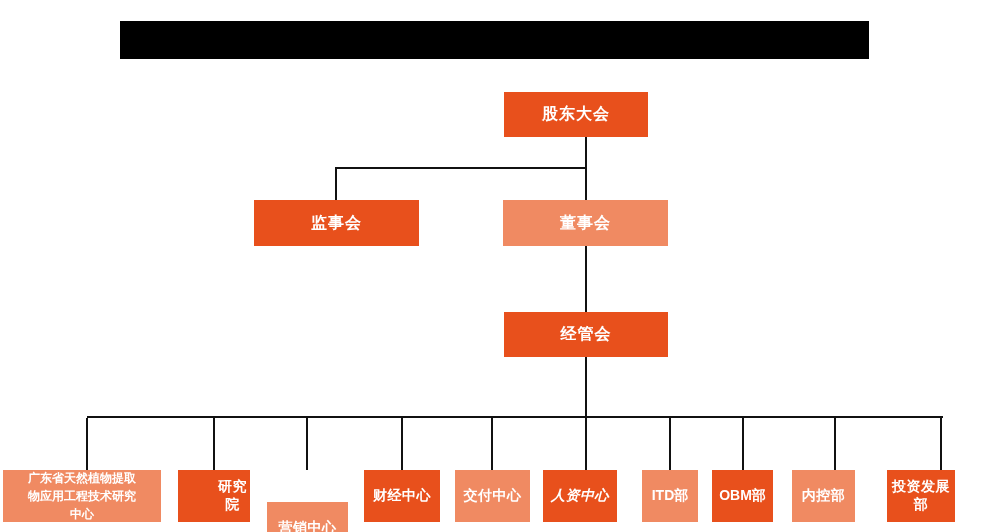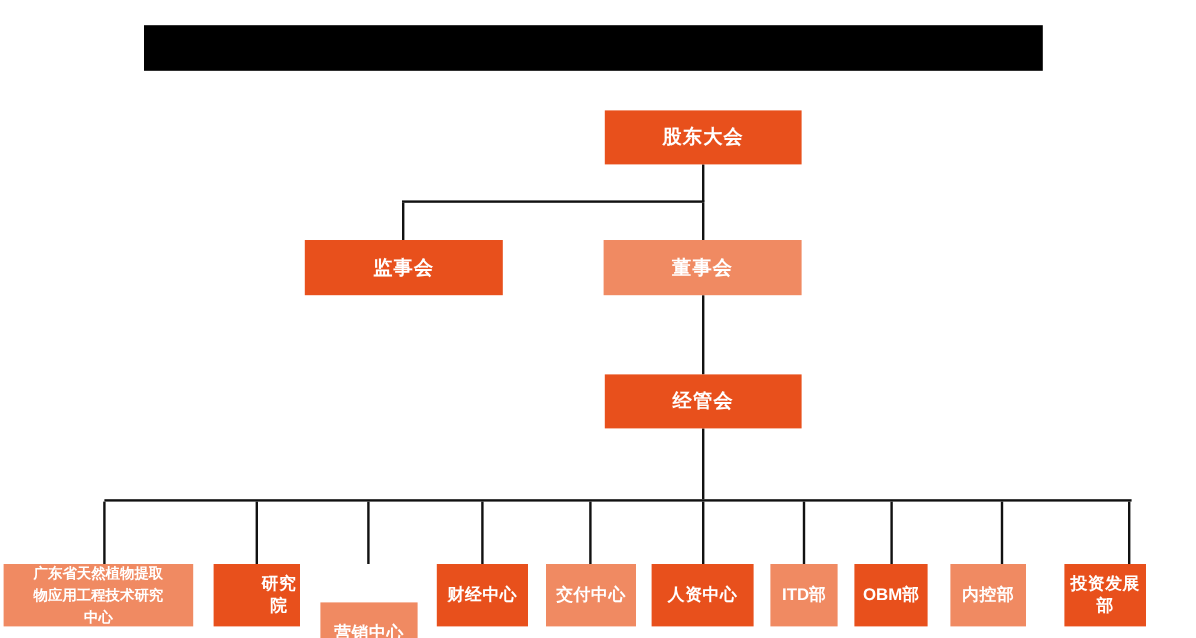--- a/index.html
+++ b/index.html
@@ -31,21 +31,21 @@
     letter-spacing:1px;
     text-align:center;
     box-sizing:border-box;
     z-index:2;
   }
   .dark{background:var(--box-dark);}
   .light{background:var(--box-light);}
   .line{position:absolute;background:var(--connector);z-index:1;}
   .dept{font-size:14px;letter-spacing:0.5px;}
   
-  #n-shareholders{left:504px;top:92px;width:164px;height:45px;}
+  #n-shareholders{left:504px;top:92px;width:144px;height:45px;}
   #n-supervisory{left:254px;top:200px;width:165px;height:46px;}
   #n-board{left:503px;top:200px;width:165px;height:46px;}
   #n-management{left:504px;top:312px;width:164px;height:45px;text-align:center;}
   
   #l-sh-down{left:585px;top:137px;width:2px;height:31px;}
   #l-split-h{left:335px;top:167px;width:252px;height:2px;}
   #l-sup-down{left:335px;top:169px;width:2px;height:31px;}
   #l-board-down{left:585px;top:169px;width:2px;height:31px;}
   #l-board-mgmt{left:585px;top:246px;width:2px;height:66px;}
   #l-mgmt-bus{left:585px;top:357px;width:2px;height:59px;}
@@ -53,21 +53,21 @@
   .drop{top:418px;width:2px;height:52px;}
   #d1{left:86px;}#d2{left:213px;}#d3{left:306px;}#d4{left:401px;}#d5{left:491px;}
   #d6{left:585px;}#d7{left:669px;}#d8{left:742px;}#d9{left:834px;}#d10{left:940px;}
   
   .dept{top:470px;height:52px;position:absolute;}
   #dept-1{left:3px;width:158px;font-size:12px;line-height:1.5;letter-spacing:0;padding:0 20px;}
   #dept-2{left:178px;width:72px;padding-left:37px;}
   #dept-3{left:267px;width:81px;margin-top:32px;}
   #dept-4{left:364px;width:76px;}
   #dept-5{left:455px;width:75px;}
-  #dept-6{left:543px;width:85px;}
+  #dept-6{left:543px;width:74px;font-style:italic;}
   #dept-7{left:642px;width:56px;letter-spacing:0;}
   #dept-8{left:712px;width:61px;letter-spacing:0;}
   #dept-9{left:792px;width:63px;}
   #dept-10{left:887px;width:68px;}
 </style>
 </head>
 <body>
 
 <div class="canvas">
 

